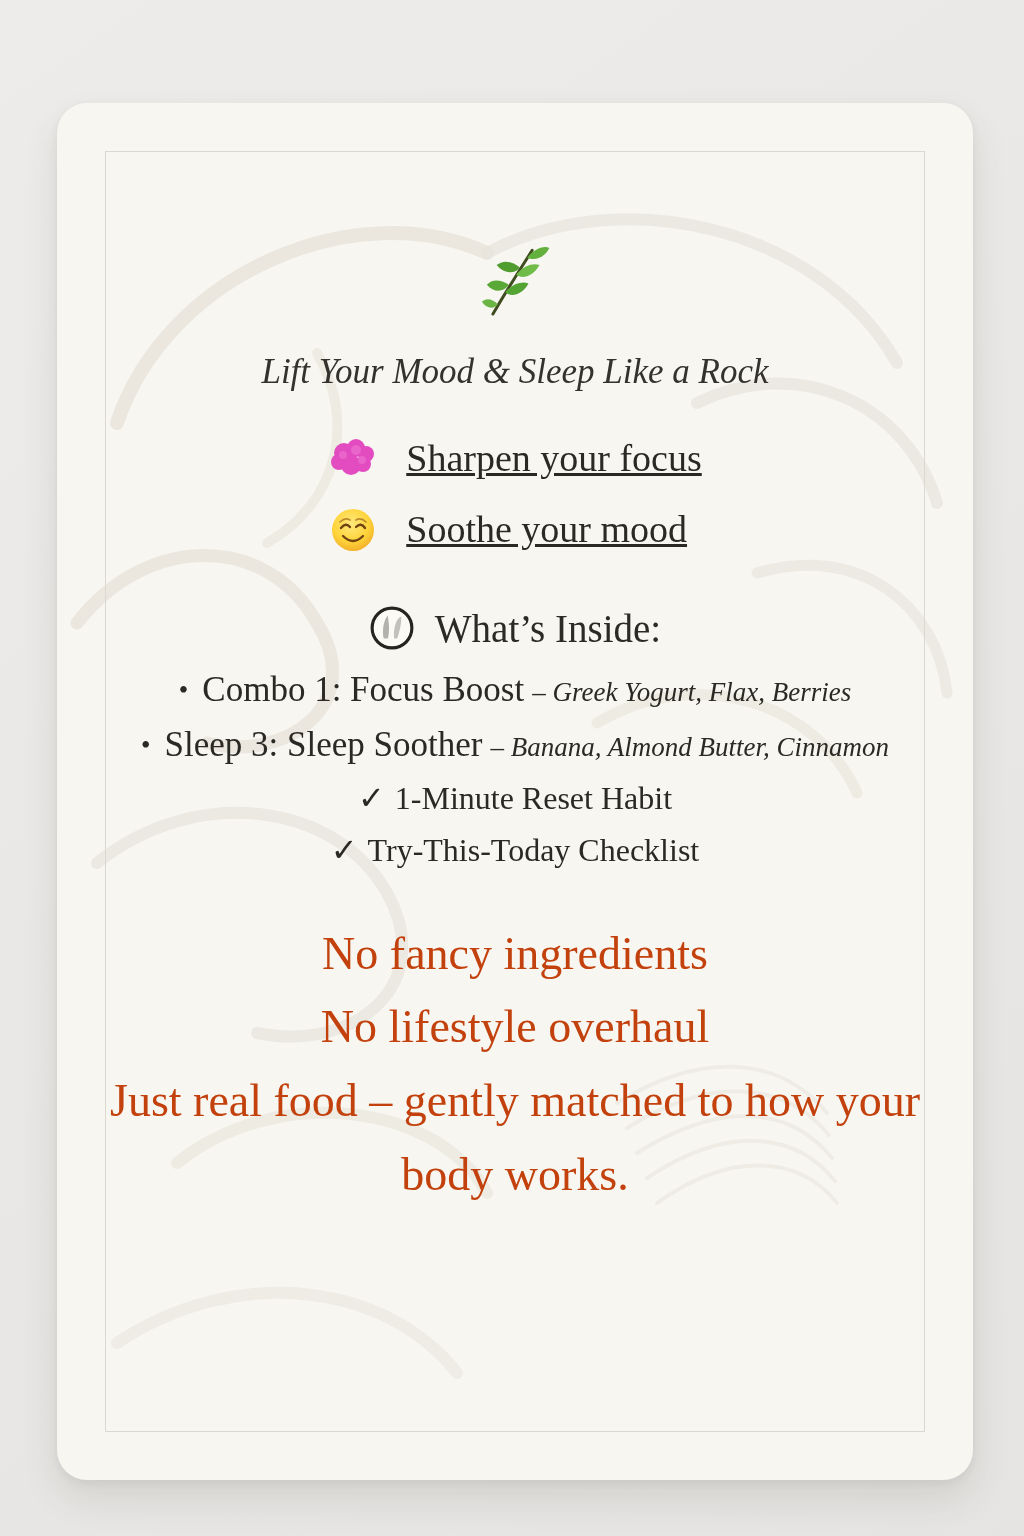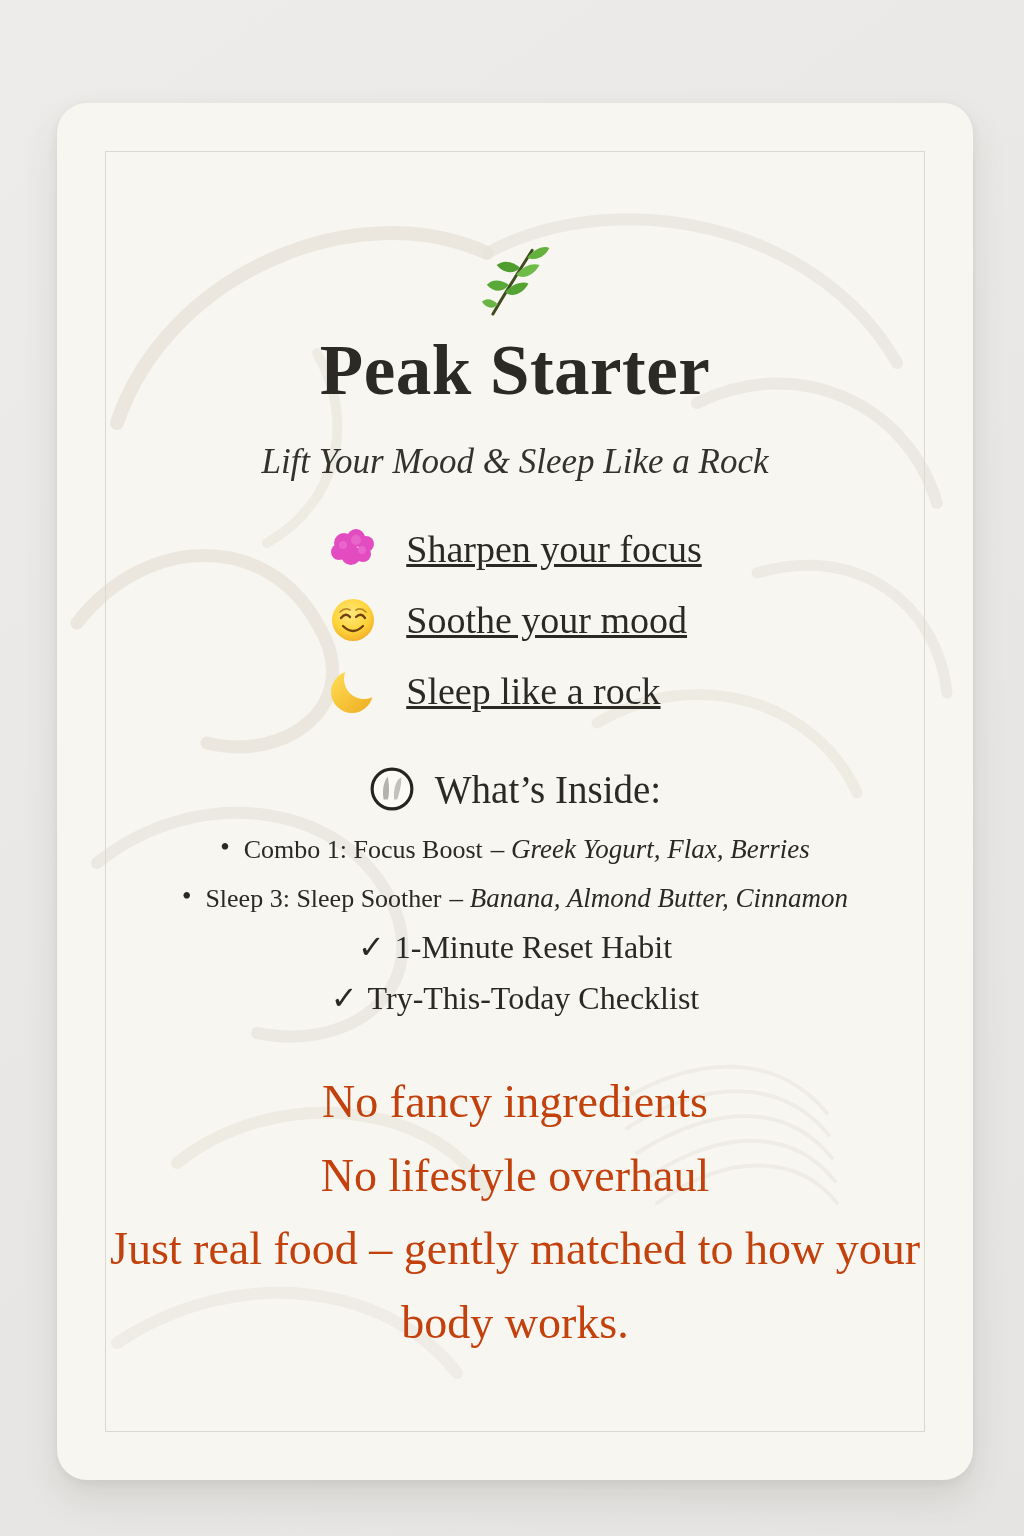--- a/index.html
+++ b/index.html
@@ -37,21 +37,21 @@
   .benefit{display:flex;align-items:center;gap:28px;}
   .benefit .emoji{width:50px;height:50px;display:flex;align-items:center;justify-content:center;flex:0 0 50px;}
   .benefit .label{font-size:38px;color:#2a2923;line-height:1.25;}
   .inside-heading{
     margin-top:50px;display:flex;align-items:flex-end;gap:20px;
     font-size:39px;color:#2b2a25;font-weight:500;
   }
   .inside-list{margin-top:12px;display:flex;flex-direction:column;align-items:center;}
   .inside-item{font-size:31px;line-height:1.57;white-space:nowrap;color:#2a2923;}
   .inside-item .bullet{display:inline-block;margin-right:14px;transform:translateY(-2px);font-size:27px;}
-  .inside-item .combo-title{font-size:26px;}
+  .inside-item .combo-title{font-size:35px;}
   .inside-item .combo-detail{font-size:27px;margin-left:8px;font-style:italic;}
   .check-line{font-size:32px;line-height:1.62;color:#2a2923;text-align:center;}
   .check-line .mark{margin-right:10px;}
   .footer{margin-top:40px;text-align:center;font-size:46px;line-height:1.6;color:#c2410c;}
 </style>
 </head>
 <body>
 
 <div class="canvas">
   <div class="card">
@@ -85,21 +85,20 @@
         <g>
           <path d="M40 12 C 46 4, 54 2, 58 4 C 54 12, 46 15, 40 12 Z" fill="#63b13c"></path>
           <path d="M34 20 C 26 14, 20 14, 15 18 C 21 25, 29 26, 34 20 Z" fill="#4f9c2f"></path>
           <path d="M31 26 C 37 18, 45 16, 50 18 C 45 27, 36 30, 31 26 Z" fill="#6fbc49"></path>
           <path d="M25 34 C 17 29, 11 30, 7 34 C 13 41, 21 40, 25 34 Z" fill="#5aa838"></path>
           <path d="M22 40 C 28 33, 36 31, 41 33 C 36 42, 27 45, 22 40 Z" fill="#54a433"></path>
           <path d="M16 50 C 11 45, 6 45, 3 48 C 7 54, 13 54, 16 50 Z" fill="#6ab544"></path>
         </g>
       </svg>
 
-      <div class="title">Peak Starter</div>
 
       <div class="subtitle">
         <div>Lift Your Mood &amp; Sleep Like a Rock</div>
       </div>
 
       <div class="benefits">
         <div class="benefit">
           <span class="emoji">
             <svg viewBox="0 0 48 42" width="48" height="42">
               <g fill="#e24cc0">
@@ -136,38 +135,20 @@
               </g>
               <g stroke="#6f4312" stroke-width="2.3" fill="none" stroke-linecap="round">
                 <path d="M11 21 q5 -6 9 -1"></path>
                   <path d="M26 20 q5 -5 9 1"></path>
                 <path d="M13 29 q10 10 20 0"></path>
               </g>
             </svg>
           </span>
           <span class="label">Soothe your mood</span>
         </div>
-        <div class="benefit">
-          <span class="emoji">
-            <svg viewBox="0 0 50 50" width="50" height="50">
-              <defs>
-                <linearGradient id="moong" x1="0" y1="0" x2="1" y2="1">
-                  <stop offset="0%" stop-color="#ffdf56"></stop>
-                    <stop offset="100%" stop-color="#eeac20"></stop>
-                </linearGradient>
-                <mask id="moonm">
-                  <rect width="50" height="50" fill="#fff"></rect>
-                  <circle cx="36" cy="13" r="20" fill="#000"></circle>
-                </mask>
-              </defs>
-              <circle cx="24" cy="26" r="21" fill="url(#moong)" mask="url(#moonm)"></circle>
-            </svg>
-          </span>
-          <span class="label">Sleep like a rock</span>
-        </div>
       </div>
 
       <div class="inside-heading">
         <svg viewBox="0 0 44 44" width="46" height="46">
           <circle cx="22" cy="22" r="19" fill="#fbfaf5" stroke="#25241f" stroke-width="3"></circle>
           <path d="M14 32 C12 22 15 13 18 10 C19 17 20 25 18 32 Z" fill="#b4b2ac"></path>
           <path d="M24 32 C23 20 27 12 31 11 C31 19 29 26 27 32 Z" fill="#c3c1bb"></path>
         </svg>
         <span>What’s Inside:</span>
       </div>

